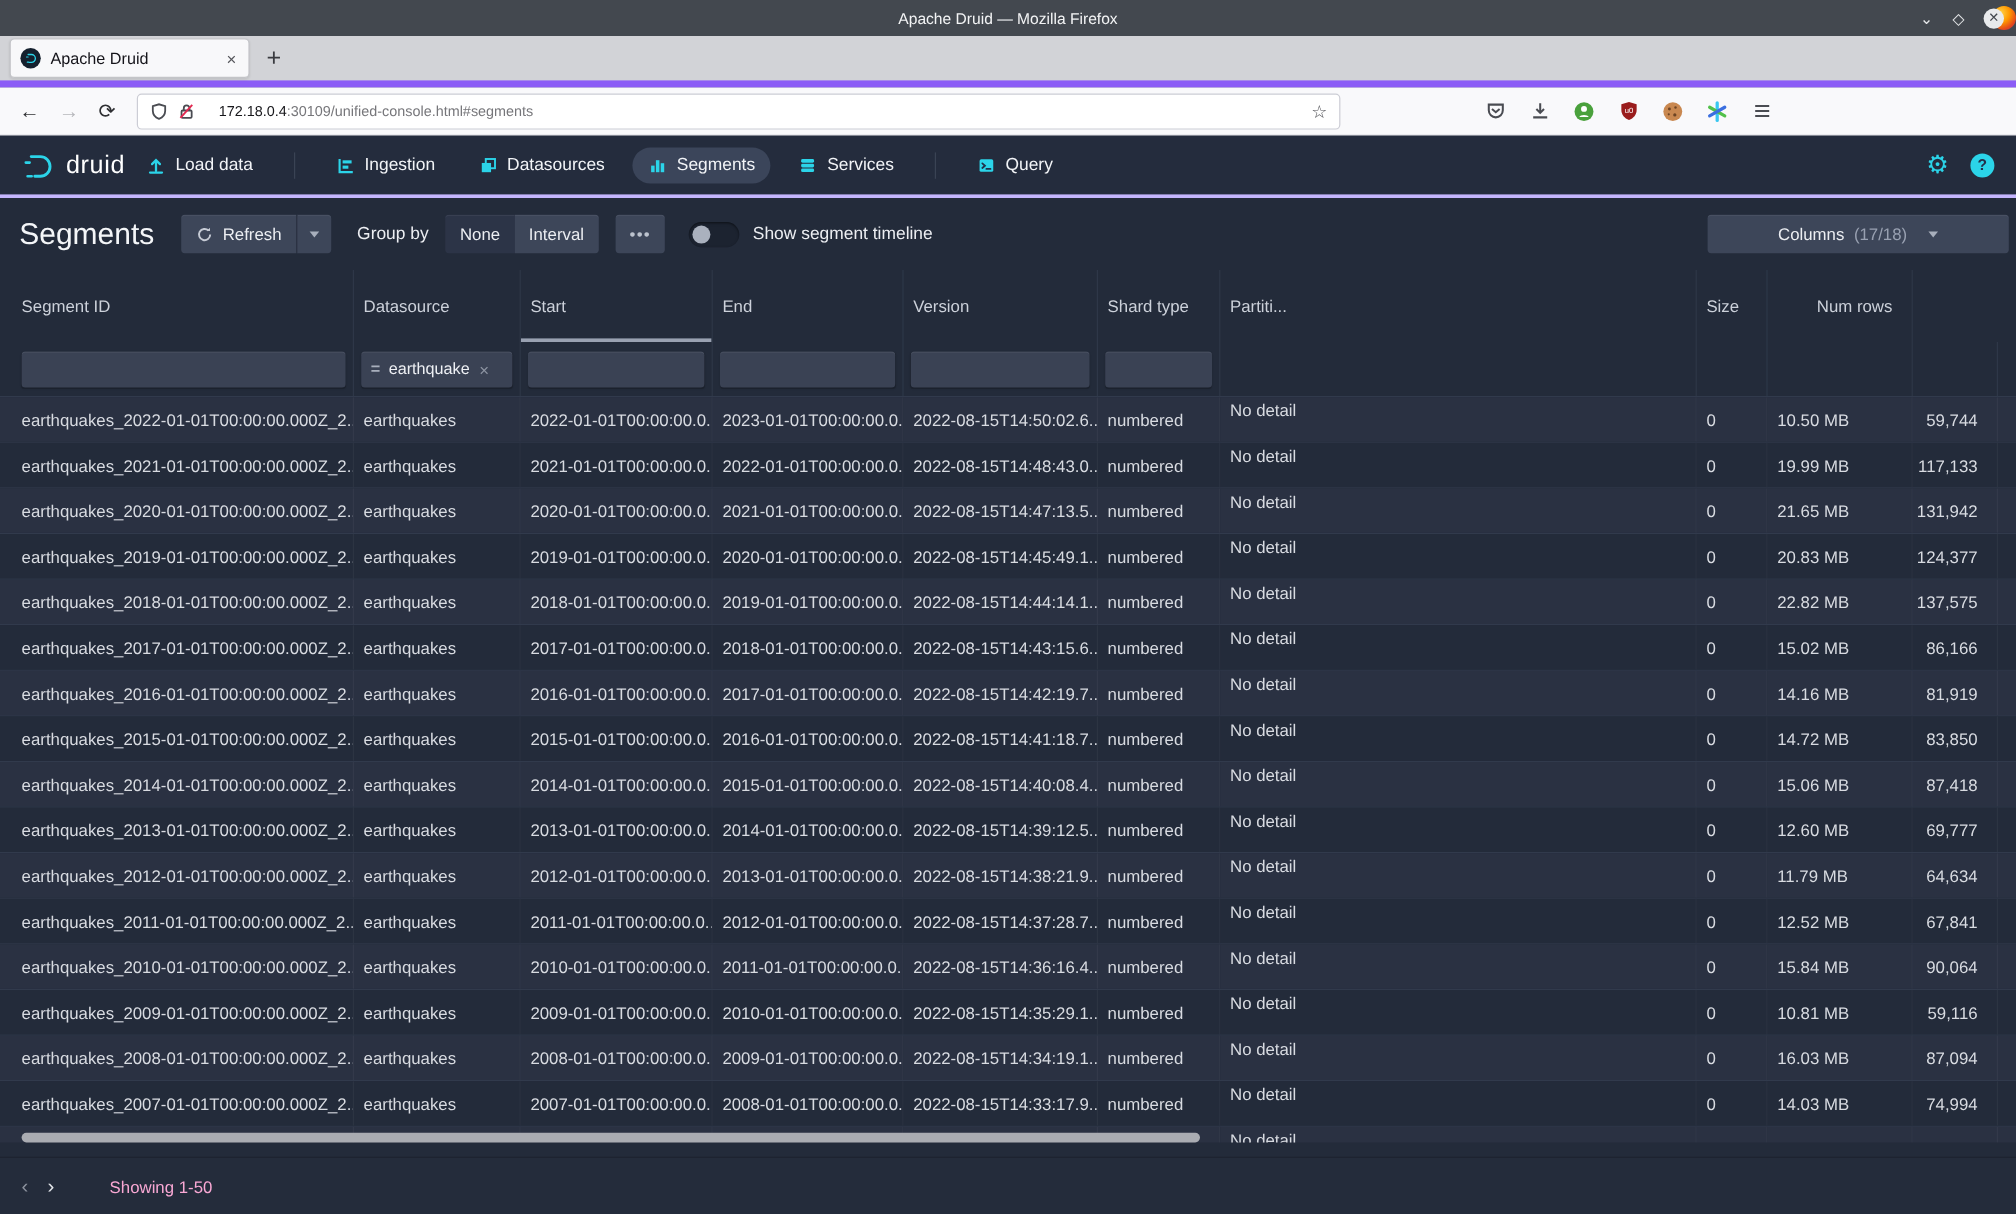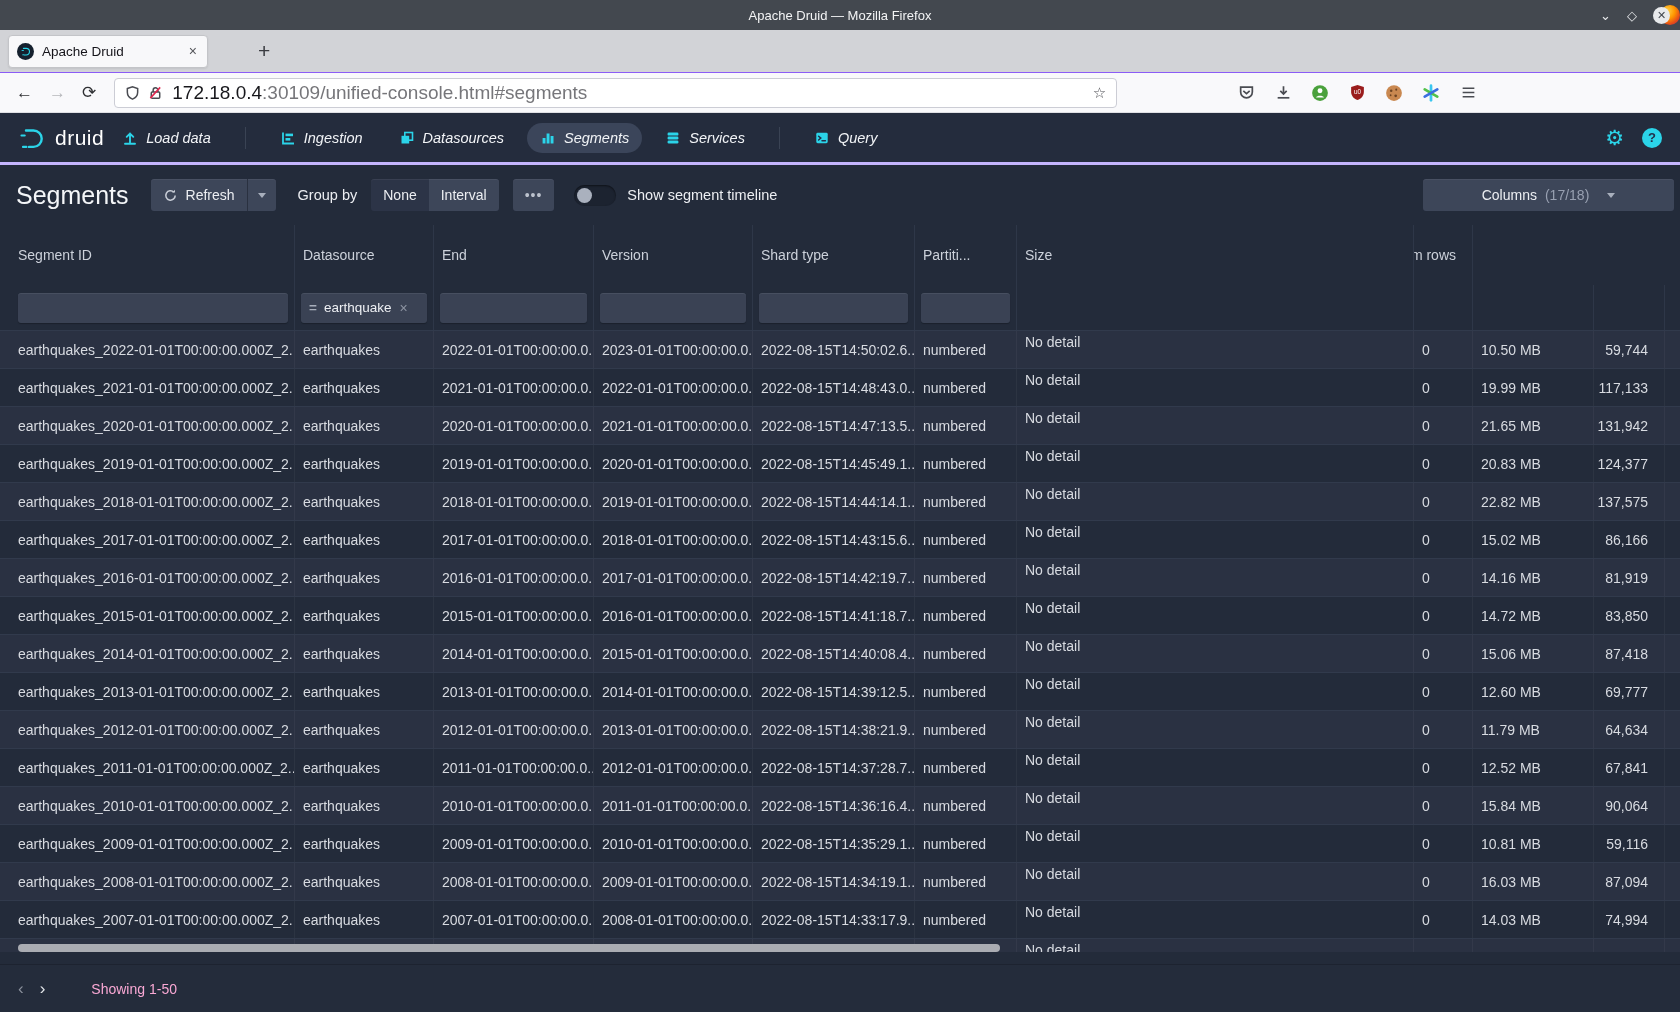--- a/index.html
+++ b/index.html
@@ -12,51 +12,51 @@
   .fx-logo{width:20px;height:20px;border-radius:50%;margin-left:8px;
     background:radial-gradient(circle at 35% 30%,#ffd54a 0%,#ff9800 40%,#e64a19 70%,#a6276b 100%);}
   .win-title{position:absolute;left:0;right:0;text-align:center;color:#f3f4f5;font-size:13px;}
   .win-controls{position:absolute;right:10px;top:0;height:30px;display:flex;align-items:center;gap:16px;color:#e8eaec;}
   .wc{font-size:13px;line-height:1;cursor:default;}
   .wc-close{width:17px;height:17px;border-radius:50%;background:#e8eaec;color:#43484f;
     display:flex;align-items:center;justify-content:center;font-size:11px;font-weight:bold;}
 
   
   .tabstrip{position:absolute;top:30px;left:0;width:1680px;height:43px;background:#d2d3d7;
-    display:flex;align-items:center;border-bottom:1px solid #8b5cf6;gap:36px;}
+    display:flex;align-items:center;border-bottom:6px solid #8b5cf6;}
   .tab{margin-left:8px;width:200px;height:33px;background:#f8f8fa;border:1px solid #c3c4c8;
     border-radius:4px;display:flex;align-items:center;padding:0 8px;box-shadow:0 1px 2px rgba(0,0,0,.08);}
   .favicon{width:17px;height:17px;border-radius:50%;background:#15202e;display:flex;align-items:center;justify-content:center;flex:0 0 auto;}
   .tab-label{flex:1;margin-left:8px;font-size:13.5px;color:#15141a;white-space:nowrap;overflow:hidden;}
   .tab-close{color:#55565b;font-size:14px;padding:0 2px;}
   .newtab{margin-left:14px;color:#3a3b40;font-size:21px;font-weight:300;}
 
   
   .toolbar{position:absolute;top:73px;left:0;width:1680px;height:40px;background:#f9f9fb;
     border-bottom:1px solid #dfe0e4;display:flex;align-items:center;}
   .nav-arrow{font-size:17px;color:#2f3033;margin-left:16px;}
   .nav-arrow.disabled{color:#b6b7bb;}
   .urlbar{margin-left:18px;width:1003px;height:30px;background:#ffffff;border:1px solid #cccdd5;
     border-radius:4px;display:flex;align-items:center;padding:0 10px;}
   .urlbar svg{flex:0 0 auto;}
-  .url-text{margin-left:9px;font-size:19px;color:#76767a;white-space:nowrap;overflow:hidden;flex:1;}
+  .url-text{margin-left:19px;font-size:12px;color:#76767a;white-space:nowrap;overflow:hidden;flex:1;}
   .url-host{color:#17171b;}
   .url-star{color:#4e4f54;font-size:15px;}
   .tb-icons{display:flex;align-items:center;gap:19px;margin-left:120px;}
   .tb-ic{width:18px;height:18px;display:flex;align-items:center;justify-content:center;}
 
   
   .druidbar{position:absolute;top:113px;left:0;width:1680px;height:52px;background:#242c3d;
     display:flex;align-items:center;border-bottom:3px solid #c4b5fd;}
   .brand{display:flex;align-items:center;margin-left:16px;}
   .brand-name{color:#fff;font-size:21px;letter-spacing:.5px;margin-left:7px;}
   .nav-sep{width:1px;height:22px;background:#3a4354;margin:0 16px;}
   .nav-items{display:flex;align-items:center;height:100%;}
   .nav-item{display:flex;align-items:center;gap:8px;padding:7px 13px;margin:0 5px;border-radius:17px;
-    color:#f2f4f7;font-size:14.5px;cursor:pointer;white-space:nowrap;font-style:italic;}
+    color:#f2f4f7;font-size:14.5px;cursor:pointer;white-space:nowrap;}
   .nav-item.active{background:#3b455a;}
   .nav-ic{width:16px;height:16px;display:flex;align-items:center;justify-content:center;}
   .bar-right{margin-left:auto;display:flex;align-items:center;gap:18px;margin-right:18px;}
   .gear{color:#2bd4e9;font-size:21px;line-height:1;}
   .help{width:20px;height:20px;border-radius:50%;background:#2bd4e9;color:#23304a;font-weight:bold;
     font-size:13px;display:flex;align-items:center;justify-content:center;}
 
   
   .pagehead{position:absolute;top:165px;left:0;width:1680px;height:60px;background:#232b3a;
     display:flex;align-items:center;}
@@ -321,20 +321,21 @@
     <span>Columns</span>
     <span class="cols-count">(17/18)</span>
     <span class="caret" style="margin-left:10px;"></span>
   </button>
 </div>
 
 <div class="tablezone">
   <div class="grid thead">
       <div class="th">Segment ID</div>
       <div class="th">Datasource</div>
+      <div class="th sorted">Start</div>
       <div class="th">End</div>
       <div class="th">Version</div>
       <div class="th">Shard type</div>
       <div class="th">Partiti...</div>
       <div class="th">Size</div>
       <div class="th num">Num rows</div>
       <div class="th"></div>
     </div>
   <div class="grid tfilter">
       <div class="fcell">

